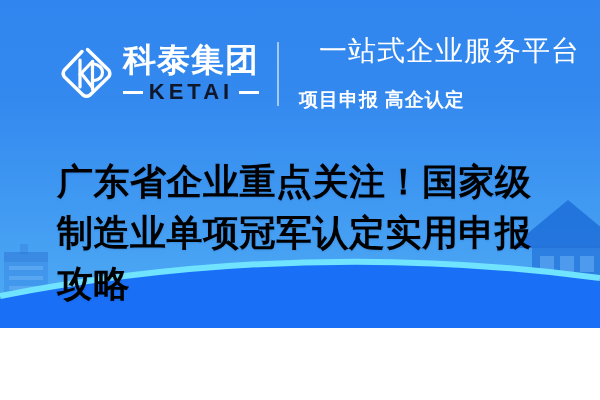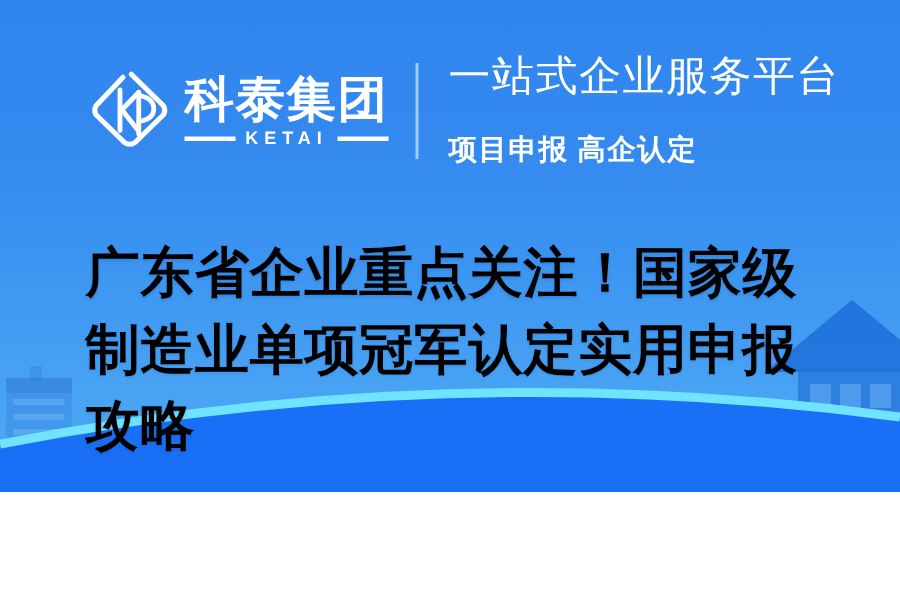--- a/index.html
+++ b/index.html
@@ -89,22 +89,22 @@
     align-items: center;
     width: 100%;
     margin-top: 2px;
   }
   .logo-rule {
     flex: 1 1 auto;
     height: 3px;
     background: #ffffff;
   }
   .logo-en {
-    color: #ffffff;
-    font-size: 12px;
+    color: #0f172a;
+    font-size: 22px;
     font-weight: 700;
     letter-spacing: 4px;
     padding: 0 6px;
     white-space: nowrap;
   }
 
   .divider {
     width: 2px;
     height: 64px;
     background: rgba(255,255,255,0.55);
@@ -118,20 +118,21 @@
     display: flex;
     flex-direction: column;
     justify-content: center;
   }
   .tagline-main {
     color: #ffffff;
     font-size: 28px;
     letter-spacing: 1px;
     line-height: 1.15;
     white-space: nowrap;
+    margin-left: 20px;
   }
   .tagline-sub {
     color: #ffffff;
     font-family: "Liberation Serif", "DejaVu Serif", serif;
     font-size: 19px;
     font-weight: 700;
     letter-spacing: 1px;
     margin-top: 20px;
     white-space: nowrap;
   }

